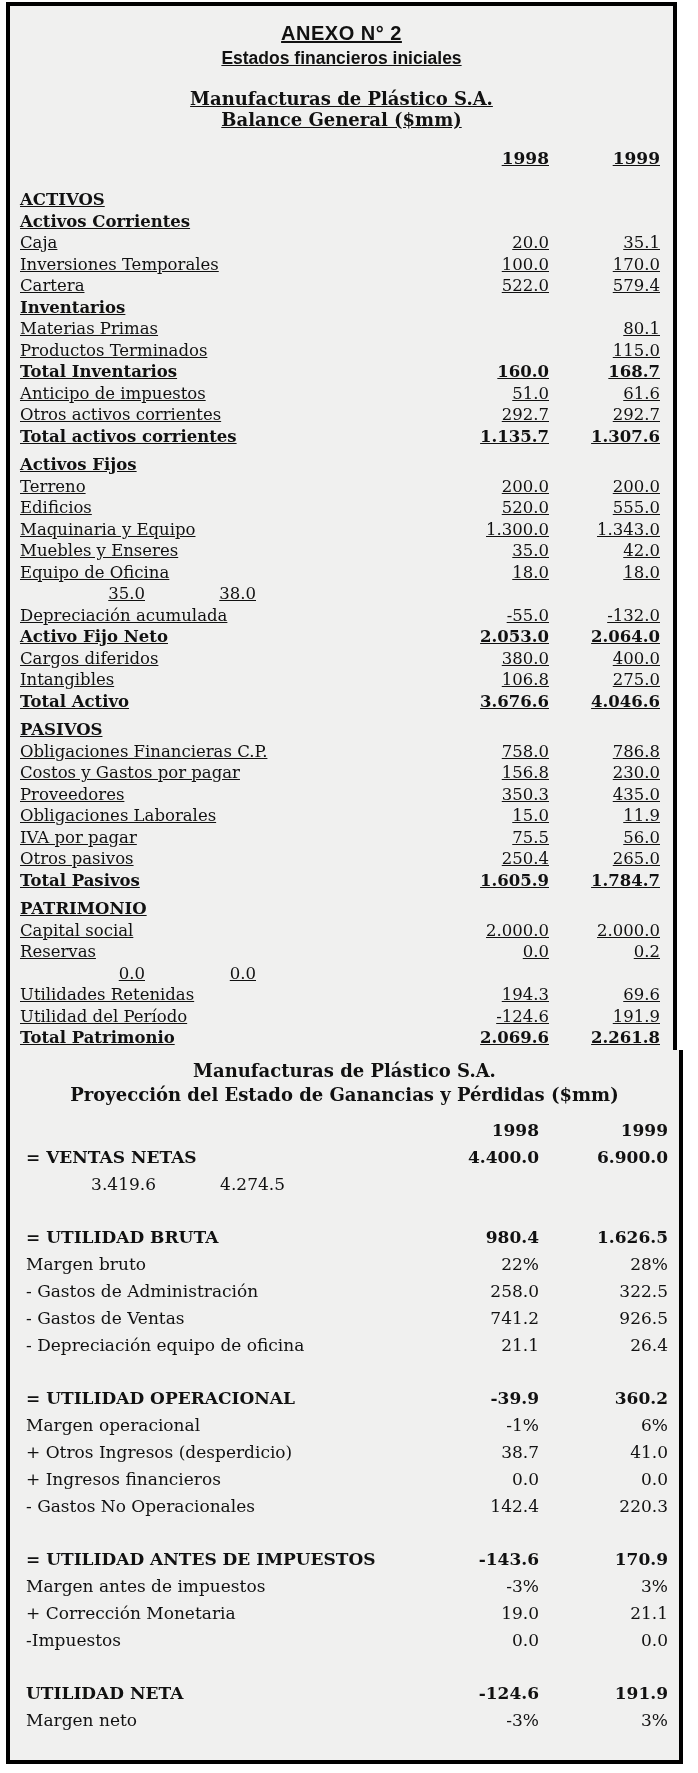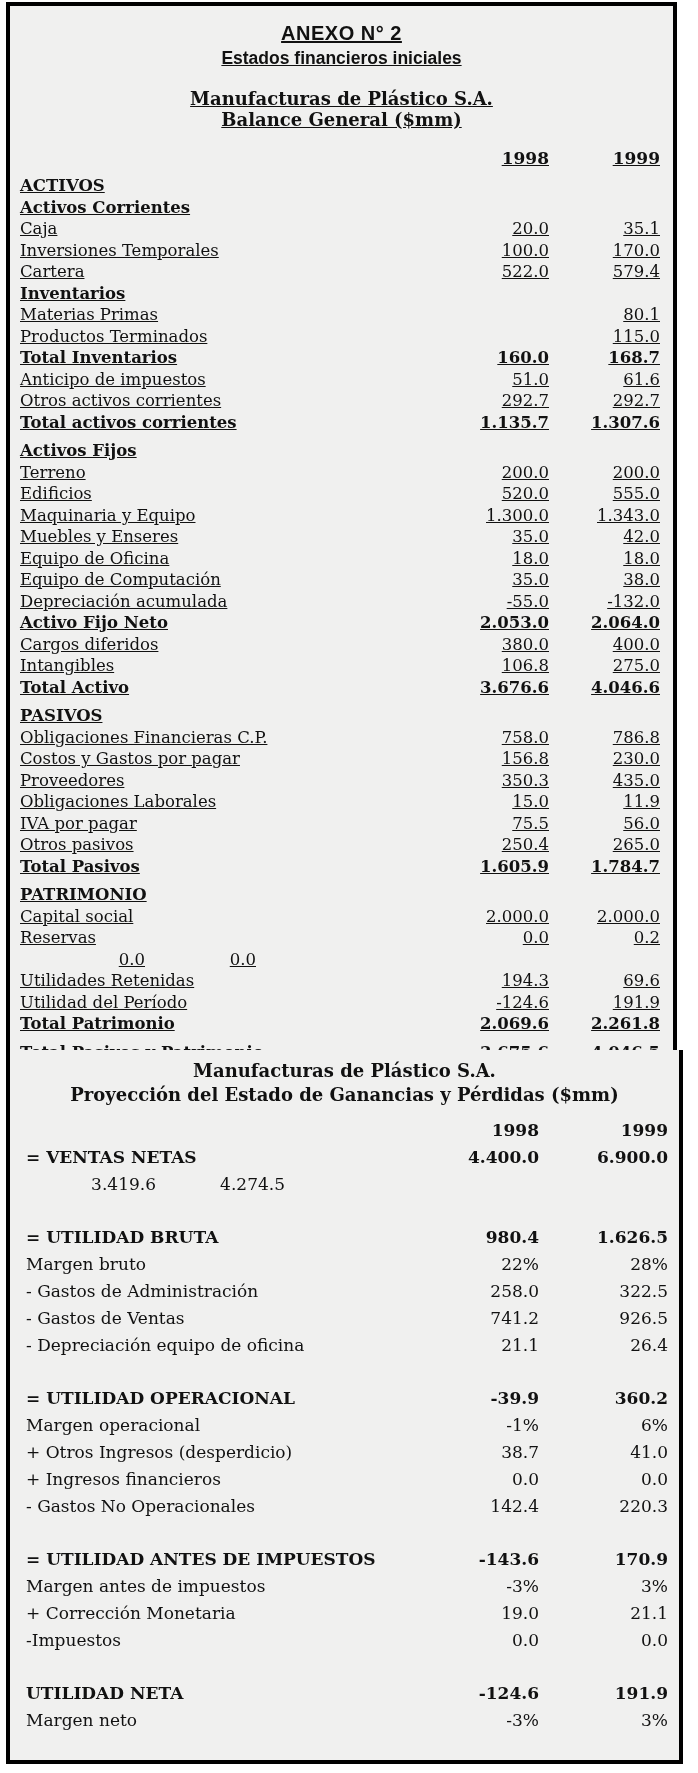--- a/index.html
+++ b/index.html
@@ -52,21 +52,21 @@
   }
   .row .lbl{flex:1;white-space:nowrap;}
   .row .v{text-align:right;white-space:nowrap;}
   .row.b{font-weight:bold;}
 
   
   .bs-box .row{height:21.5px;font-size:16.5px;padding:0 13px 0 10px;}
   .bs-box .row .v1{width:125px;}
   .bs-box .row .v2{width:95px;}
   .bs-box .yr{margin-top:16px;height:22px;font-weight:bold;font-size:17px;}
-  .bs-box .rows{margin-top:6px;}
+  .bs-box .rows{margin-top:20px;}
 
   
   .is-box .row{height:27px;font-size:17px;padding:0 11px 0 16px;}
   .is-box .row .v1{width:130px;}
   .is-box .row .v2{width:113px;}
   .is-box .yr{margin-top:8px;height:27px;font-weight:bold;font-size:17px;}
 
   .spacer{width:100%;}
 </style>
 </head>
@@ -170,21 +170,20 @@
         <span class="lbl">Muebles y Enseres</span>
         <span class="v v1">35.0</span>
         <span class="v v2">42.0</span>
       </div>
       <div class="row">
         <span class="lbl">Equipo de Oficina</span>
         <span class="v v1">18.0</span>
         <span class="v v2">18.0</span>
       </div>
       <div class="row">
-        <span class="lbl">Equipo de Computación</span>
         <span class="v v1">35.0</span>
         <span class="v v2">38.0</span>
       </div>
       <div class="row">
         <span class="lbl">Depreciación acumulada</span>
         <span class="v v1">-55.0</span>
         <span class="v v2">-132.0</span>
       </div>
       <div class="row b">
         <span class="lbl">Activo Fijo Neto</span>

